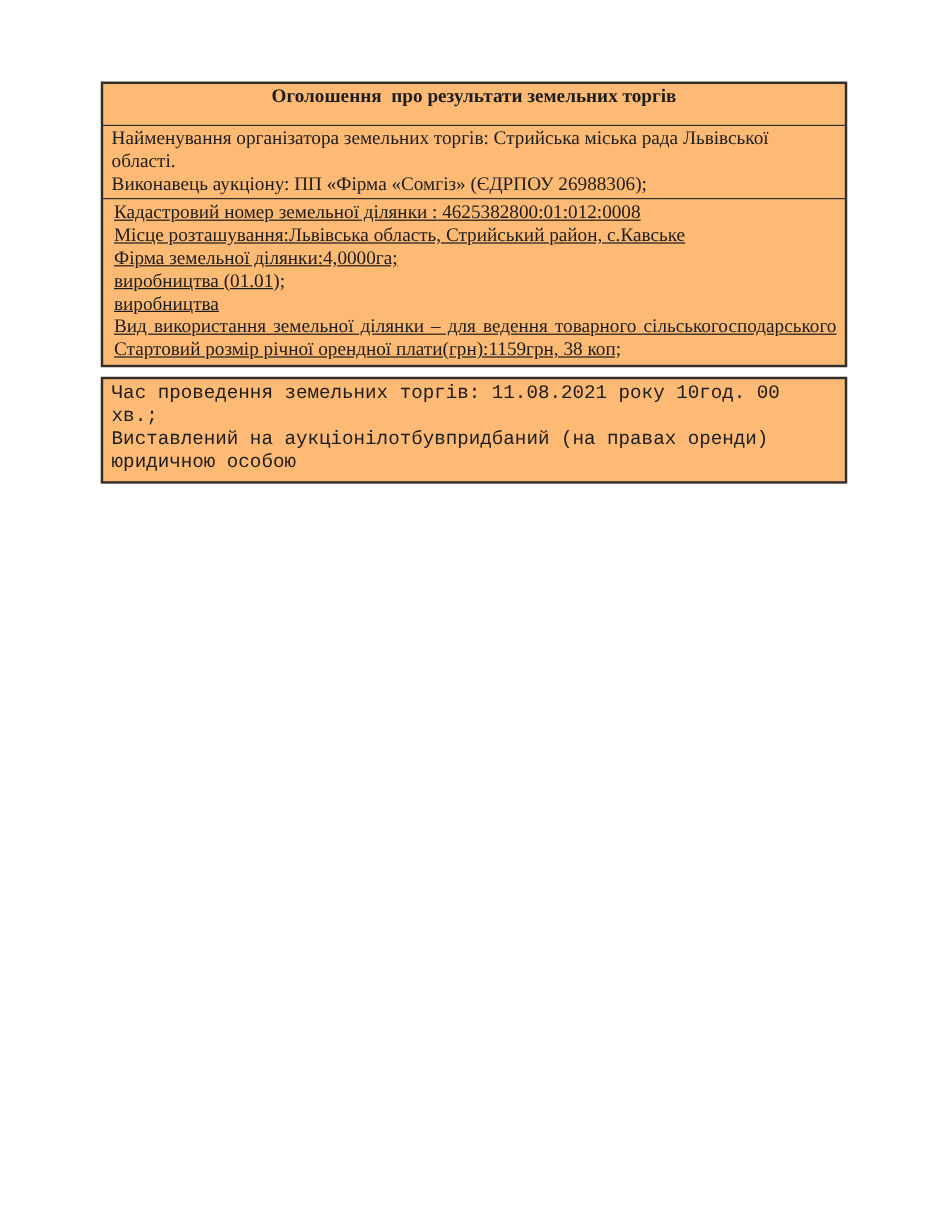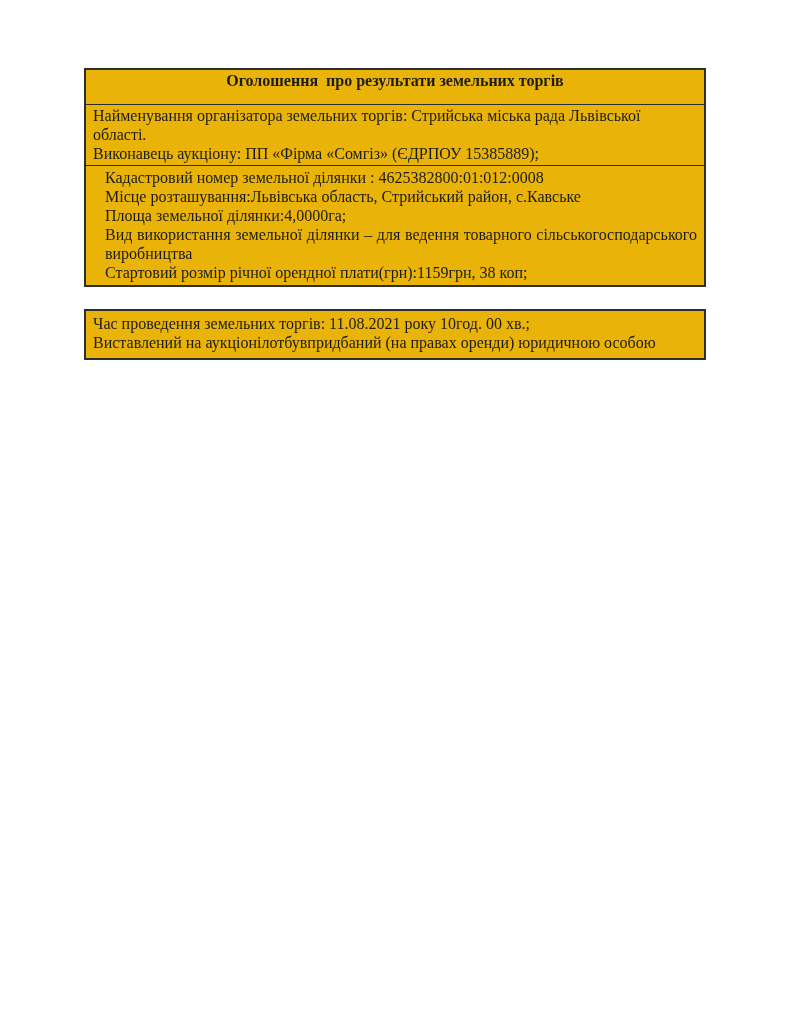--- a/index.html
+++ b/index.html
@@ -20,41 +20,43 @@
   .doc {
     position: absolute;
     left: 84px;
     top: 68px;
     width: 622px;
   }
   .tbl {
     box-sizing: border-box;
     width: 622px;
     border: 2px solid #2e2e2e;
-    background: #eab308;
+    background: #fdba74;
   }
   .tbl2 {
-    margin-top: 22px;
+    margin-top: 8px;
+    font-family: Liberation Mono, monospace;
   }
   .row {
     padding: 1px 7px 2px 7px;
   }
   .row + .row {
     border-top: 1px solid #2e2e2e;
   }
   .title-row {
     padding: 2px 7px 14px 7px;
     text-align: center;
   }
   .title {
     font-weight: bold;
     white-space: pre-wrap;
   }
   .row-parcel {
-    padding: 2px 7px 3px 19px;
+    padding: 2px 7px 3px 9px;
+    text-decoration: underline;
   }
   .row-auction {
     padding: 3px 7px 6px 7px;
   }
   .line {
     line-height: 19px;
   }
   .just {
     text-align: justify;
     text-align-last: justify;
@@ -67,29 +69,30 @@
   <div class="doc">
 
     <div class="tbl tbl1">
 
       <div class="row title-row">
         <span class="title">Оголошення  про результати земельних торгів</span>
       </div>
 
       <div class="row">
         <div class="line">Найменування організатора земельних торгів: Стрийська міська рада Львівської області.</div>
-        <div class="line">Виконавець аукціону: ПП «Фірма «Сомгіз» (ЄДРПОУ 15385889);</div>
+        <div class="line">Виконавець аукціону: ПП «Фірма «Сомгіз» (ЄДРПОУ 26988306);</div>
       </div>
 
       <div class="row row-parcel">
         <div class="line">Кадастровий номер земельної ділянки : 4625382800:01:012:0008</div>
         <div class="line">Місце розташування:Львівська область, Стрийський район, с.Кавське</div>
-        <div class="line">Площа земельної ділянки:4,0000га;</div>
+        <div class="line">Фірма земельної ділянки:4,0000га;</div>
+        <div class="line">виробництва (01.01);</div>
+        <div class="line">виробництва</div>
         <div class="line just">Вид використання земельної ділянки – для ведення товарного сільськогосподарського</div>
-        <div class="line">виробництва</div>
         <div class="line">Стартовий розмір річної орендної плати(грн):1159грн, 38 коп;</div>
       </div>
 
     </div>
 
     <div class="tbl tbl2">
       <div class="row row-auction">
         <div class="line">Час проведення земельних торгів: 11.08.2021 року 10год. 00 хв.;</div>
         <div class="line">Виставлений на аукціонілотбувпридбаний (на правах оренди) юридичною особою</div>
       </div>

